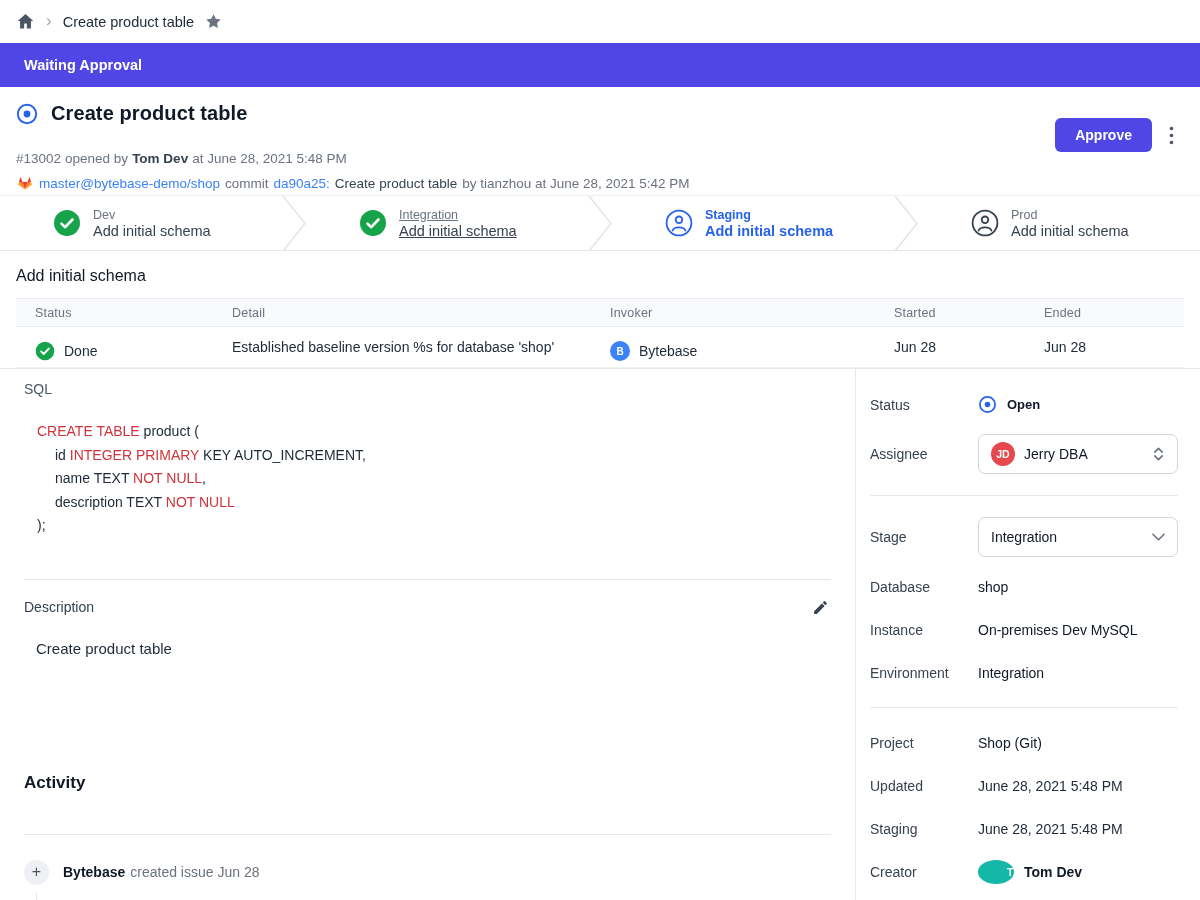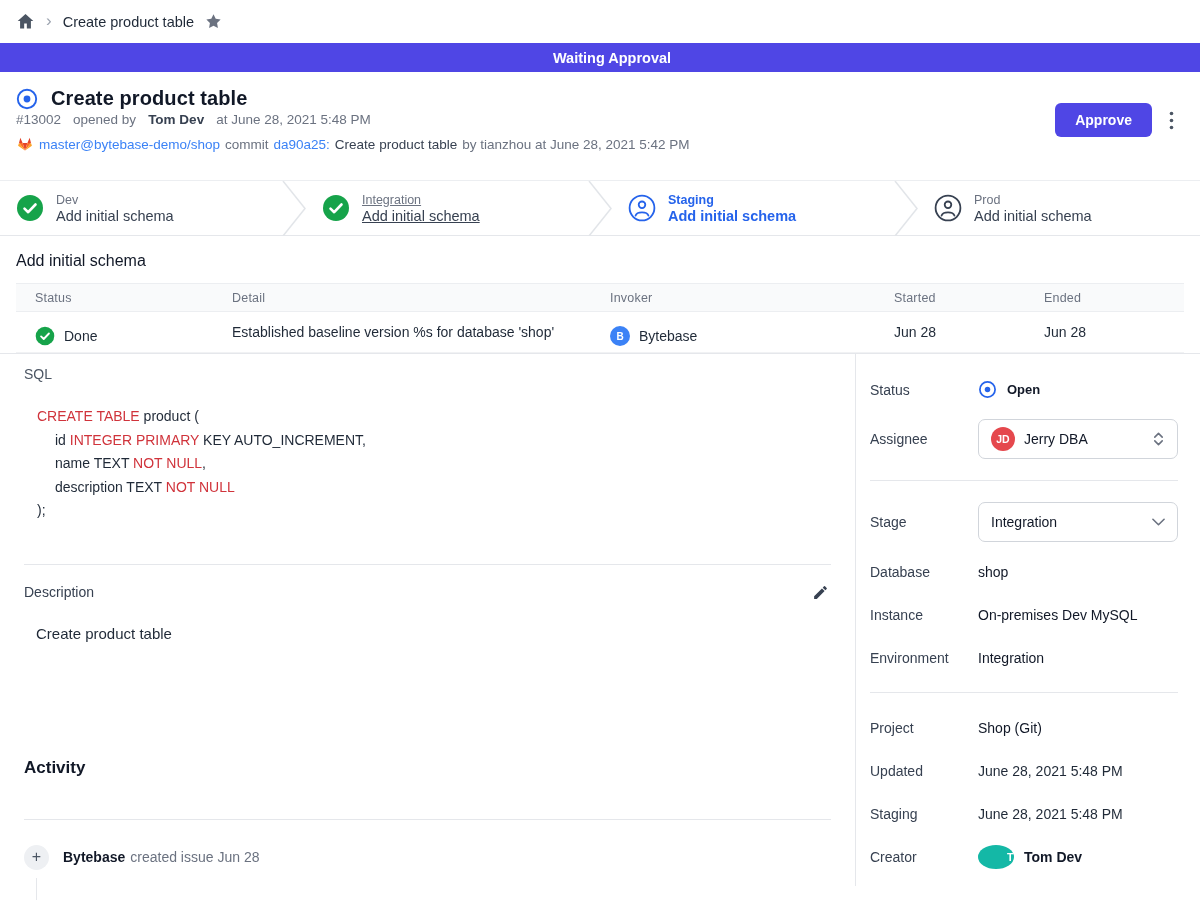--- a/index.html
+++ b/index.html
@@ -11,43 +11,43 @@
   body{width:1200px;height:900px;overflow:hidden;background:#fff;color:#1f2937;
        font-family:"Liberation Sans","DejaVu Sans",sans-serif;}
   svg{display:block;}
 
   
   .breadcrumb{height:43px;display:flex;align-items:center;gap:11px;padding:0 16px;}
   .crumb-title{font-size:14.5px;color:#1f2937;}
   .crumb-sep{color:#9ca3af;font-size:17px;line-height:1;margin-top:-2px;}
 
   
-  .banner{height:29px;background:var(--accent);color:#fff;display:flex;align-items:center;
-          justify-content:center;font-size:14.5px;font-weight:700;padding-left:24px;}
+  .banner{height:44px;background:var(--accent);color:#fff;display:flex;align-items:center;
+          font-size:14.5px;font-weight:700;padding-left:24px;}
 
   
   .header{display:flex;justify-content:space-between;align-items:flex-start;
           padding:15px 24px 0 16px;height:108px;}
   .title-row{display:flex;align-items:center;gap:13px;}
   .issue-title{font-size:20px;font-weight:700;color:var(--dark);letter-spacing:.1px;}
-  .meta{margin-top:2px;display:flex;gap:12px;font-size:13.5px;color:var(--gray);}
+  .meta{margin-top:26px;display:flex;gap:4px;font-size:13.5px;color:var(--gray);}
   .meta .strong{color:var(--mid);font-weight:600;}
   .commit-row{margin-top:7px;display:flex;align-items:flex-end;gap:5px;font-size:13.5px;color:var(--gray);}
   .link{color:var(--link);}
   .commit-msg{color:var(--mid);font-weight:500;}
   .header-actions{display:flex;align-items:center;gap:15px;margin-top:16px;}
   .approve-btn{background:var(--accent);color:#fff;font-size:14px;font-weight:600;
                padding:9px 20px;border:none;border-radius:6px;cursor:pointer;
                font-family:inherit;}
   .kebab{padding:2px;cursor:pointer;}
 
   
   .pipeline{display:flex;align-items:stretch;height:56px;border-top:1px solid #eceef1;
             border-bottom:1px solid var(--border);}
-  .stage{flex:1;display:flex;align-items:center;gap:12px;padding-left:16px;cursor:pointer;}
+  .stage{flex:1;display:flex;align-items:center;gap:12px;padding-left:53px;cursor:pointer;}
   .stage-text{display:flex;flex-direction:column;}
   .stage-env{font-size:12.5px;color:var(--gray);}
   .stage-task{font-size:14.5px;color:var(--mid);margin-top:1px;}
   .stage.active .stage-env,.stage.active .stage-task{color:var(--active-blue);font-weight:700;}
   .stage.linked .stage-env,.stage.linked .stage-task{text-decoration:underline;}
   .stage-sep{display:flex;align-items:center;}
 
   
   .task-section{padding:16px 16px 0;}
   .task-title{font-size:16px;color:var(--dark);}

